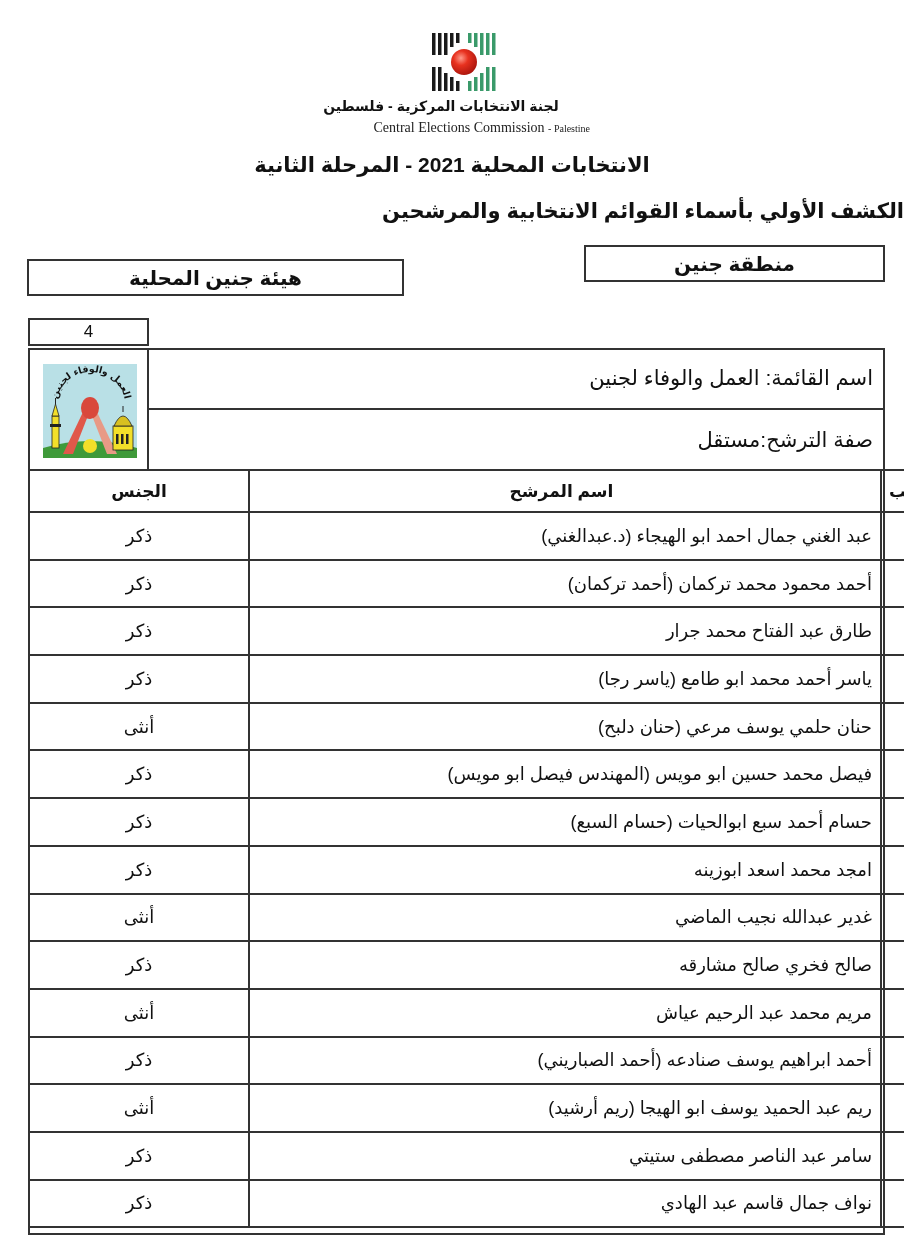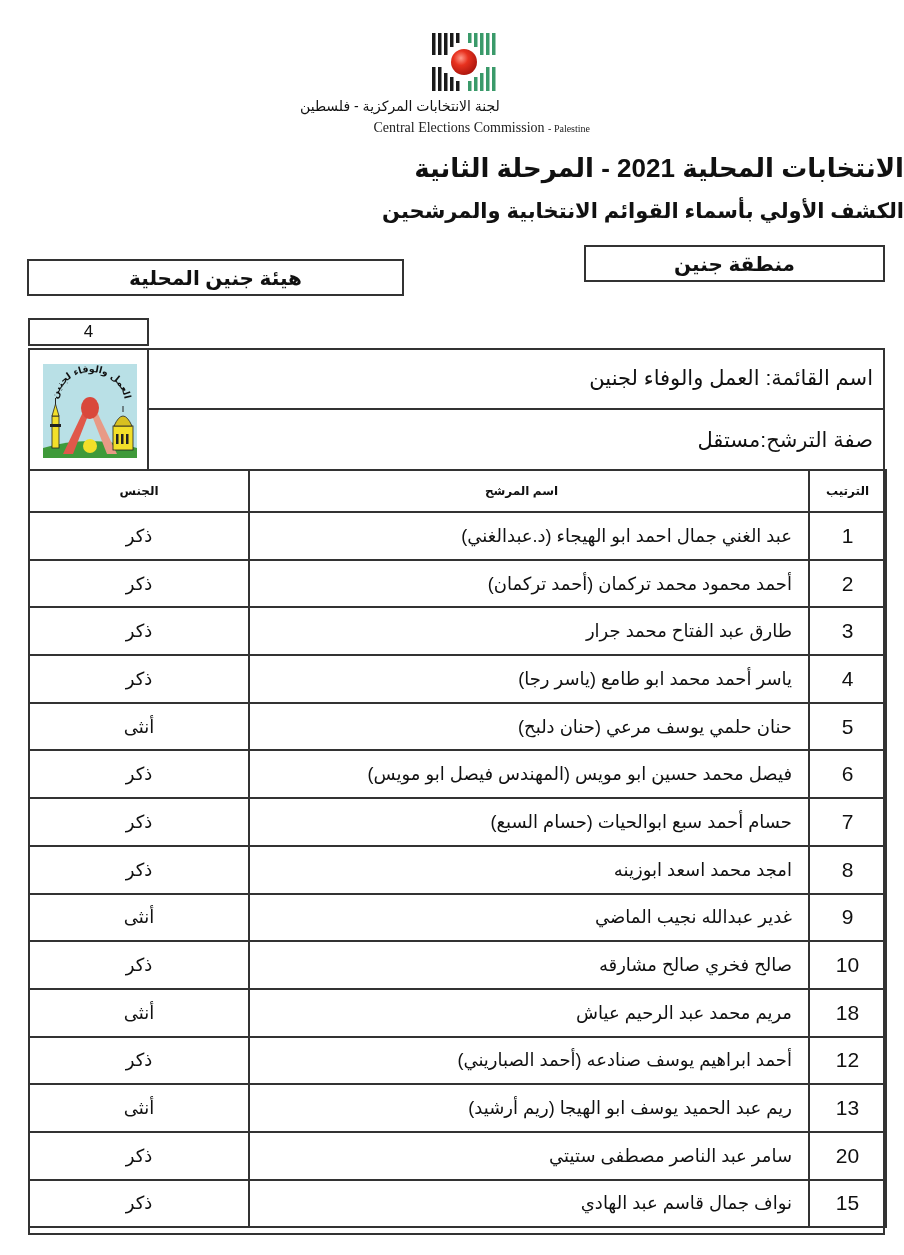--- a/index.html
+++ b/index.html
@@ -4,28 +4,28 @@
 <style>
   html, body { margin: 0; padding: 0; background: #ffffff; }
   body {
     width: 904px; height: 1255px; position: relative; overflow: hidden;
     font-family: "Liberation Sans", "DejaVu Sans", sans-serif; color: #111;
   }
   .abs { position: absolute; }
 
   
   #cec-logo { left: 432px; top: 33px; width: 64px; height: 58px; }
-  #cec-ar { left: 300px; top: 98px; width: 282px; text-align: left; direction: rtl;
-            font-size: 14px; font-weight: normal; letter-spacing: 0.2px; }
+  #cec-ar { left: 300px; top: 98px; width: 282px; text-align: center; direction: rtl;
+            font-size: 14px; font-weight: bold; letter-spacing: 0.2px; }
   #cec-en { left: 300px; top: 120px; width: 290px; text-align: right;
             font-family: "Liberation Serif", "DejaVu Serif", serif; font-size: 14px; color: #222; }
   #cec-en .small { font-size: 10px; margin-top: 13px; }
 
-  #title1 { left: 0; top: 153px; width: 904px; direction: rtl;
-            font-size: 26px; font-weight: bold; }
+  #title1 { left: 0; top: 153px; width: 904px; text-align: center; direction: rtl;
+            font-size: 21px; font-weight: bold; }
   #title2 { left: 0; top: 199px; width: 904px; text-align: right; direction: rtl;
             font-size: 21px; font-weight: bold; }
 
   .box { border: 2px solid #333; box-sizing: border-box; background: #fff;
          display: flex; align-items: center; justify-content: center;
          direction: rtl; font-weight: bold; font-size: 20px; }
   #region-box { left: 584px; top: 245px; width: 301px; height: 37px; }
   #authority-box { left: 27px; top: 259px; width: 377px; height: 37px; }
 
   #list-no-box { left: 28px; top: 318px; width: 121px; height: 28px;
@@ -45,24 +45,24 @@
                    padding-right: 12px; font-size: 21px; }
   #candidacy-row { left: 149px; top: 410px; width: 736px; height: 60px;
                    direction: rtl; display: flex; align-items: center;
                    padding-right: 12px; box-sizing: border-box; font-size: 21px; }
   .lbl { font-weight: normal; }
 
   
   #cand-table { left: 28px; top: 469px; width: 857px; border-collapse: collapse;
                 direction: rtl; table-layout: fixed; }
   #cand-table th, #cand-table td { border: 2px solid #333; box-sizing: border-box; }
-  #cand-table th { height: 42px; font-size: 12px; font-weight: bold; }
+  #cand-table th { height: 42px; font-size: 17px; font-weight: bold; }
   #cand-table td { height: 47.7px; font-size: 18px; }
   .col-rank { width: 77px; text-align: center; }
-  .col-name { width: 560px; text-align: right; padding-right: 16px; }
+  .col-name { width: 632px; text-align: right; padding-right: 8px; }
   .col-gender { width: 220px; text-align: center; }
   #cand-table th.col-name { text-align: center; }
   #cand-table td.col-rank { font-size: 21px; }
 </style>
 </head>
 <body>
 
 <svg id="cec-logo" class="abs" viewBox="0 0 64 58">
   <g>
     <rect x="0" y="0" width="3.5" height="22" fill="#1a1a1a"></rect>

